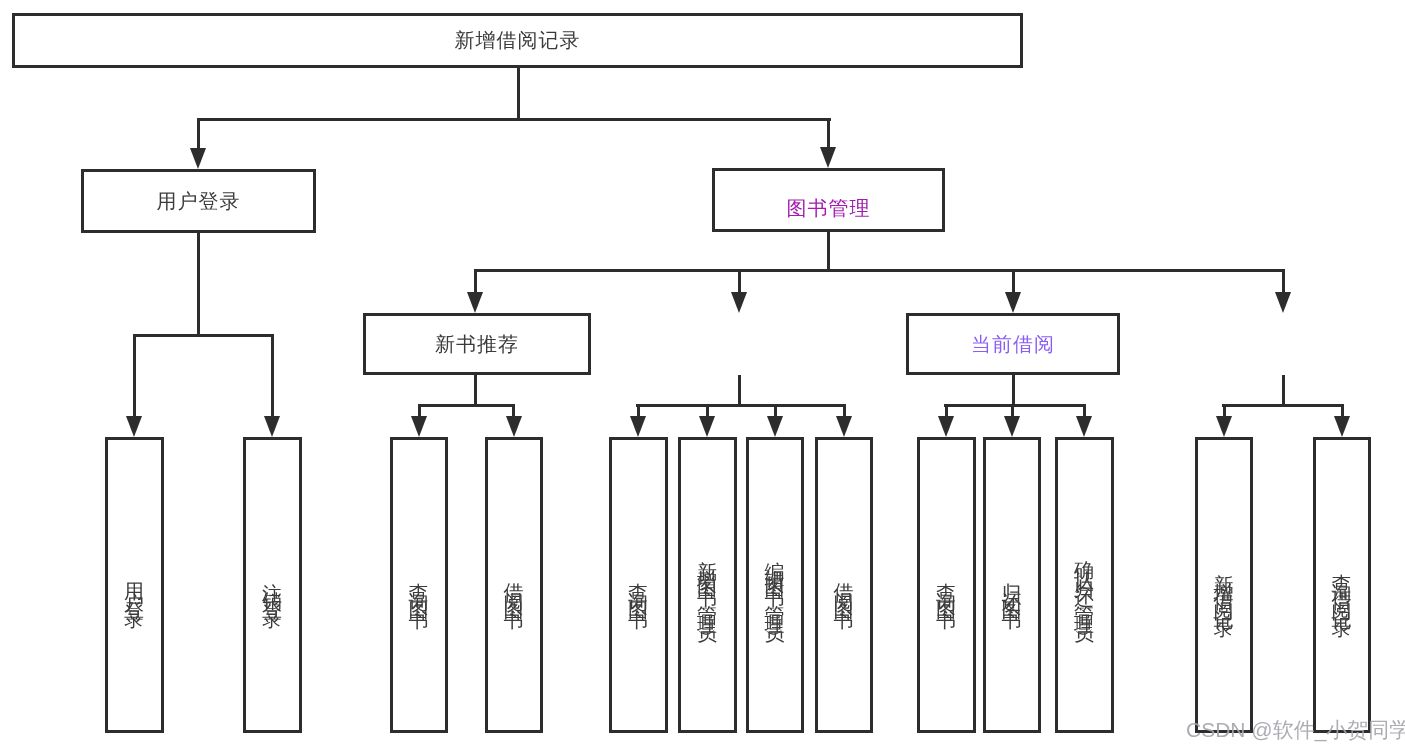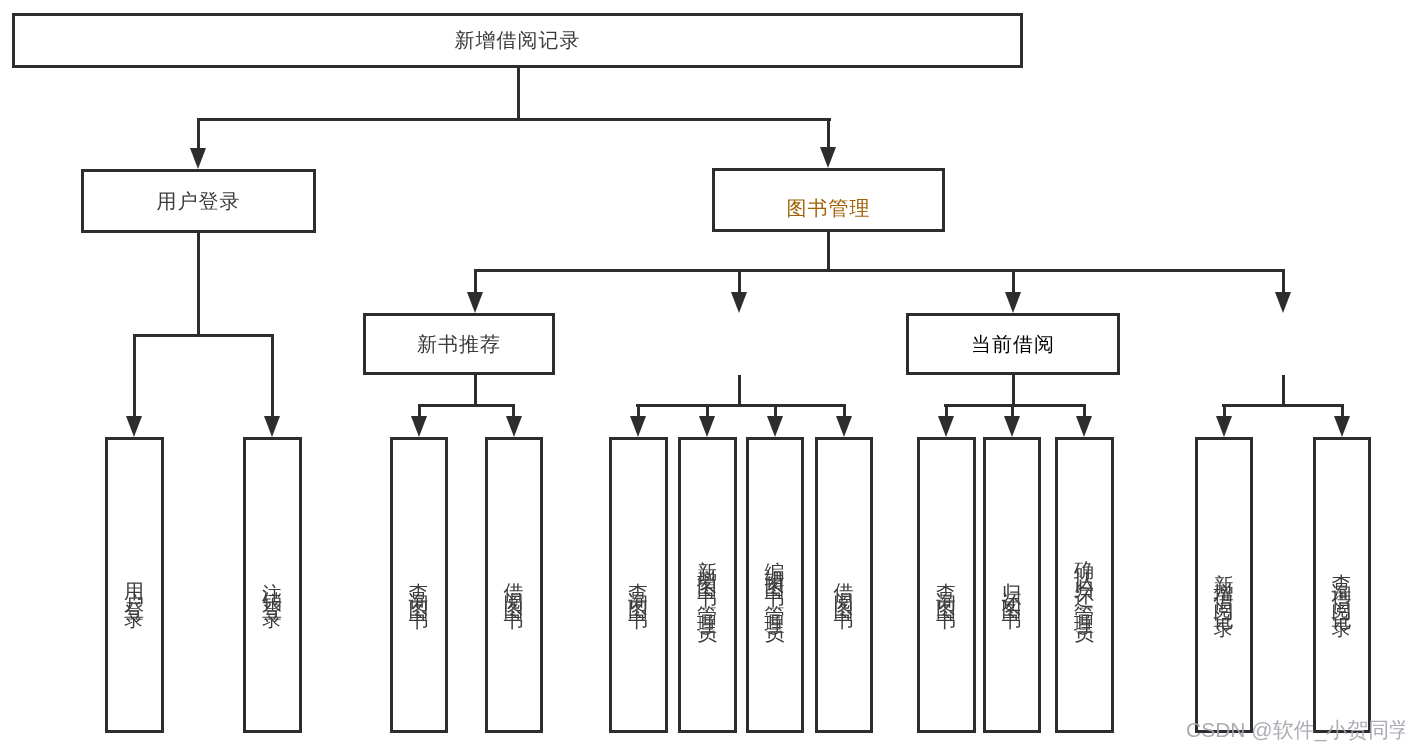--- a/index.html
+++ b/index.html
@@ -110,27 +110,27 @@
     <div class="arrowhead" style="left: 1076px; top: 416px; border-top-color: rgb(45, 45, 45);"></div>
     <div class="arrowhead" style="left: 1216px; top: 416px; border-top-color: rgb(45, 45, 45);"></div>
     <div class="arrowhead" style="left: 1334px; top: 416px; border-top-color: rgb(45, 45, 45);"></div>
     <div class="node horizontal" style="left: 12px; top: 13px; width: 1011px; height: 55px; border-color: rgb(45, 45, 45);">
       <span class="lbl" style="color: rgb(59, 59, 59);">新增借阅记录</span>
     </div>
     <div class="node horizontal" style="left: 81px; top: 169px; width: 235px; height: 64px; border-color: rgb(45, 45, 45);">
       <span class="lbl" style="color: rgb(59, 59, 59);">用户登录</span>
     </div>
     <div class="node horizontal" style="left: 712px; top: 168px; width: 233px; height: 64px; border-color: rgb(45, 45, 45);">
-      <span class="lbl" style="color: #a16207; margin-top: 16px;">图书管理</span>
+      <span class="lbl" style="color: #a21caf; margin-top: 16px;">图书管理</span>
     </div>
-    <div class="node horizontal" style="left: 363px; top: 313px; width: 192px; height: 62px; border-color: rgb(45, 45, 45);">
+    <div class="node horizontal" style="left: 363px; top: 313px; width: 228px; height: 62px; border-color: rgb(45, 45, 45);">
       <span class="lbl" style="color: rgb(59, 59, 59);">新书推荐</span>
     </div>
     <div class="node horizontal" style="left: 906px; top: 313px; width: 214px; height: 62px; border-color: rgb(45, 45, 45);">
-      <span class="lbl" style="color: #000000;">当前借阅</span>
+      <span class="lbl" style="color: #8b5cf6;">当前借阅</span>
     </div>
     <div class="node vertical" style="left: 105px; top: 437px; width: 59px; height: 296px; border-color: rgb(45, 45, 45);">
       <span class="lbl" style="color: rgb(59, 59, 59);">用户登录</span>
     </div>
     <div class="node vertical" style="left: 243px; top: 437px; width: 59px; height: 296px; border-color: rgb(45, 45, 45);">
       <span class="lbl" style="color: rgb(59, 59, 59);">注销登录</span>
     </div>
     <div class="node vertical" style="left: 390px; top: 437px; width: 58px; height: 296px; border-color: rgb(45, 45, 45);">
       <span class="lbl" style="color: rgb(59, 59, 59);">查询图书</span>
     </div>

